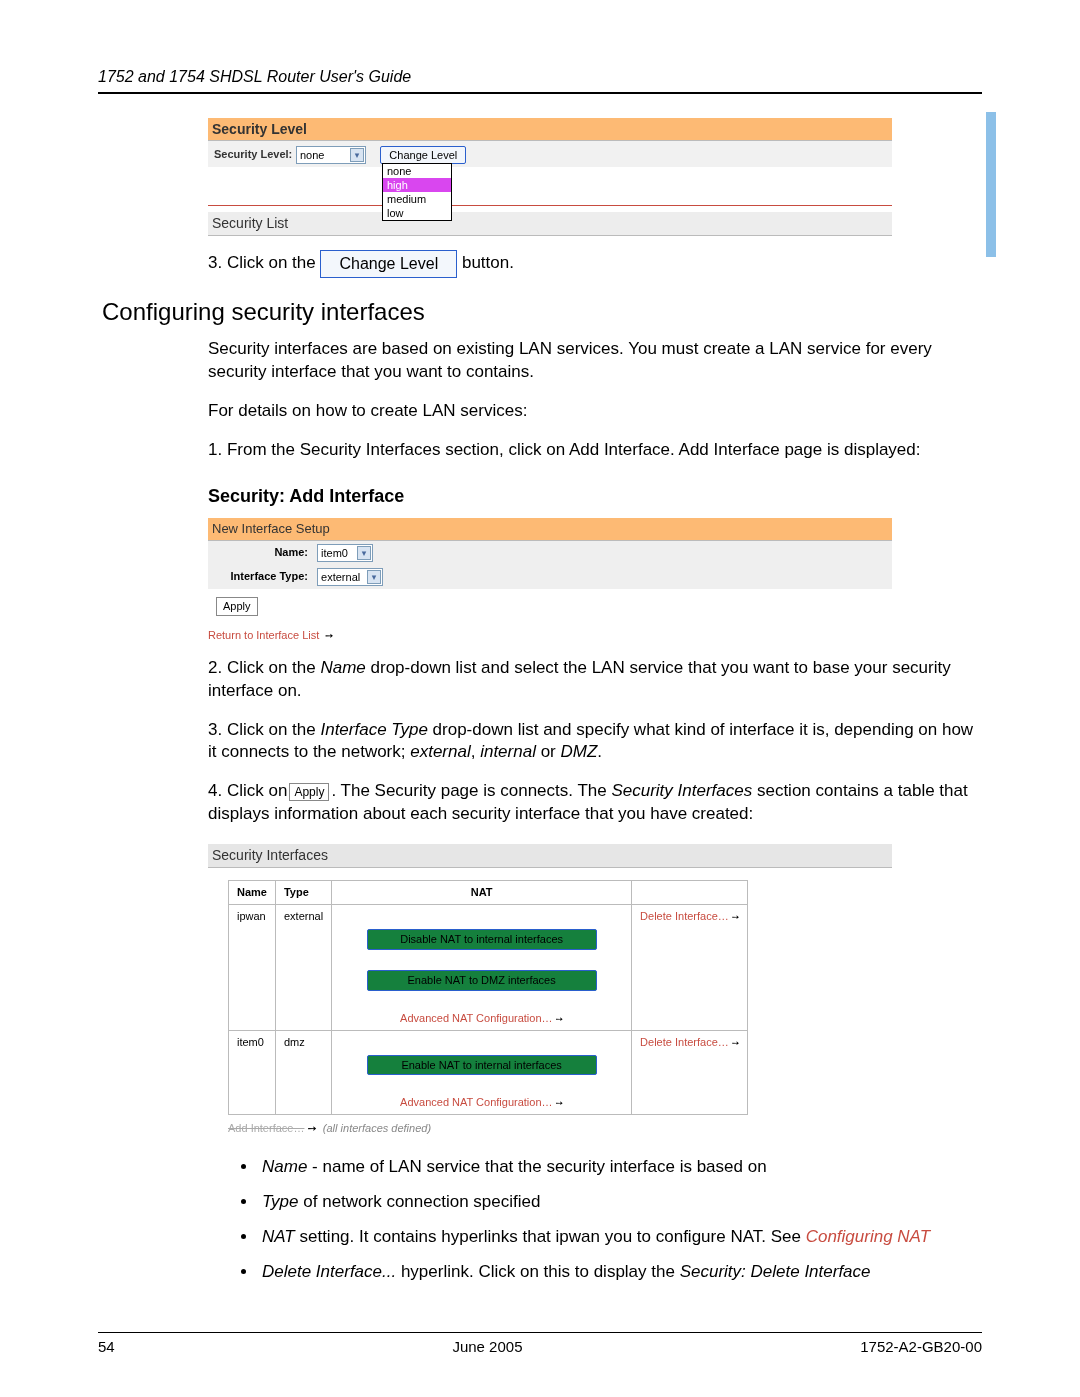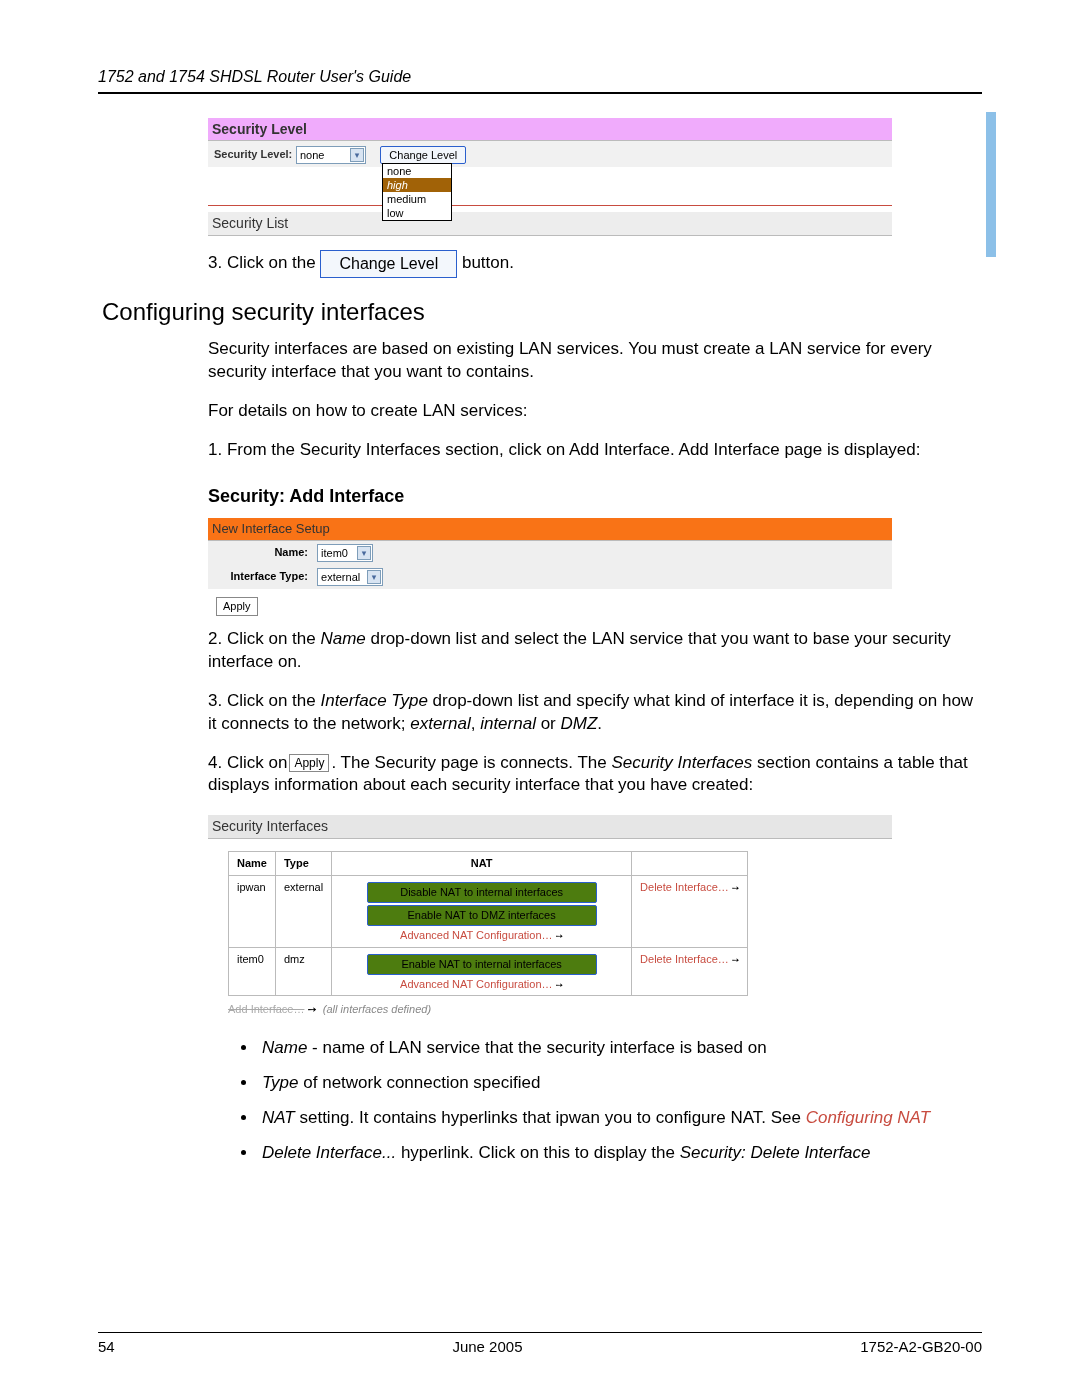--- a/index.html
+++ b/index.html
@@ -34,21 +34,21 @@
   .panel {
     margin: 12px 0 14px 110px;
     width: 684px;
     font-size: 13px;
   }
   .panel-title-row {
     font-family: Verdana, Arial, sans-serif;
     font-weight: bold;
     font-size: 14px;
     color: #333;
-    background: #f0abfc;
+    background: #fdba74;
     padding: 2px 4px;
     border-bottom: 1px solid #bbb;
   }
   .panel-body {
     background: #F1F1F1;
     padding: 4px 6px 2px 6px;
     position: relative;
     height: 26px;
   }
   .lbl { font-family: Verdana, Arial, sans-serif; font-weight: bold; font-size: 11px; color:#333; }
@@ -63,21 +63,21 @@
     background:#D8E4F2; border:1px solid #7E9DB9; text-align:center;
     font-size:9px; color:#4A6A9D; line-height:12px;
   }
   .dropdown-open {
     position:absolute; left:174px; top:22px;
     width:70px; border:1px solid #000;
     font-size:11px; font-family: Verdana, Arial, sans-serif; z-index:3;
     background:#fff;
   }
   .dropdown-open div { padding:0 4px; height:14px; line-height:14px; }
-  .dropdown-open .sel { background:#a16207; color:#fff;font-style:italic; }
+  .dropdown-open .sel { background:#d946ef; color:#fff; }
   .btn {
     display:inline-block; vertical-align:middle;
     border:1px solid #2A5FCD; background:#F2F6FC;
     font-size:11px; padding:1px 8px; color:#000;
     border-radius:2px;
   }
   .sep-row {
     margin-top: 38px;
     width: 684px;
     border-top: 1px solid #C84C40;
@@ -115,21 +115,21 @@
     font-weight:bold; font-size:18px;
     margin: 22px 0 10px 110px;
   }
   .add-if-panel {
     margin: 6px 0 4px 110px;
     width: 684px;
     background:#EFEFEF;
     font-family: Verdana, Arial, sans-serif;
   }
   .add-if-panel .hdr {
-    background:#f97316;
+    background:#fdba74;
     border-bottom:1px solid #bbb;
     padding:2px 4px; font-size:13px; color:#333;
   }
   .add-if-panel .row { padding:3px 6px; font-size:11px; }
   .add-if-panel .lbl2 { font-weight:bold; display:inline-block; width:100px; text-align:right; padding-right:6px; }
   .apply-btn {
     display:inline-block; border:1px solid #888; background:#fff;
     font-size:11px; padding:1px 6px; margin:4px;
   }
   .return-link {
@@ -158,22 +158,22 @@
   }
   .si-table th, .si-table td {
     border:1px solid #bbb;
     padding:4px 8px;
     vertical-align:top;
   }
   .si-table th { font-weight:bold; text-align:left; }
   .si-table th.nat { text-align:center; }
   .si-table td.nat-col { text-align:center; }
   .nat-btn {
-    display:block; margin:2px auto;
-    border:1px solid #2A5FCD; background:#4d7c0f;
+    display:block; margin:20px auto;
+    border:1px solid #2A5FCD; background:#15803d;
     font-size:11px; padding:2px 12px; width:230px;
     border-radius:2px;
   }
   .adv-nat {
     display:block; margin:2px auto 0 auto; text-align:center;
     color:#C84C40; font-size:11px;
   }
   .adv-nat .a { color:#000; font-size:9px; }
   .del-link { color:#C84C40; font-size:11px; white-space:nowrap; }
   .del-link .a { color:#000; font-size:9px; }
@@ -257,20 +257,24 @@
     <div class="row">
       <span class="lbl2">Interface Type:</span>
       <span class="select-box" style="width:66px">
         <span>external</span>
         <span class="arrow">▾</span>
       </span>
     </div>
     <div class="row" style="background:#fff; padding:4px;">
       <span class="apply-btn">Apply</span>
     </div>
+  </div>
+  <div class="return-link">
+    <span>Return to Interface List</span>
+    <span class="arrow-ic">&nbsp;➙</span>
   </div>
 
   <p class="body-text">
     <span>2. Click on the </span><em>Name</em><span> drop-down list and select the LAN service that you want to base your security interface on.</span>
   </p>
   <p class="body-text">
     <span>3. Click on the </span><em>Interface Type</em><span> drop-down list and specify what kind of interface it is, depending on how it connects to the network; </span><em>external</em><span>, </span><em>internal</em><span> or </span><em>DMZ</em><span>.</span>
   </p>
   <p class="body-text">
     <span>4. Click on</span><span class="inline-apply">Apply</span><span>. The Security page is connects. The </span><em>Security Interfaces</em><span> section contains a table that displays information about each security interface that you have created:</span>

